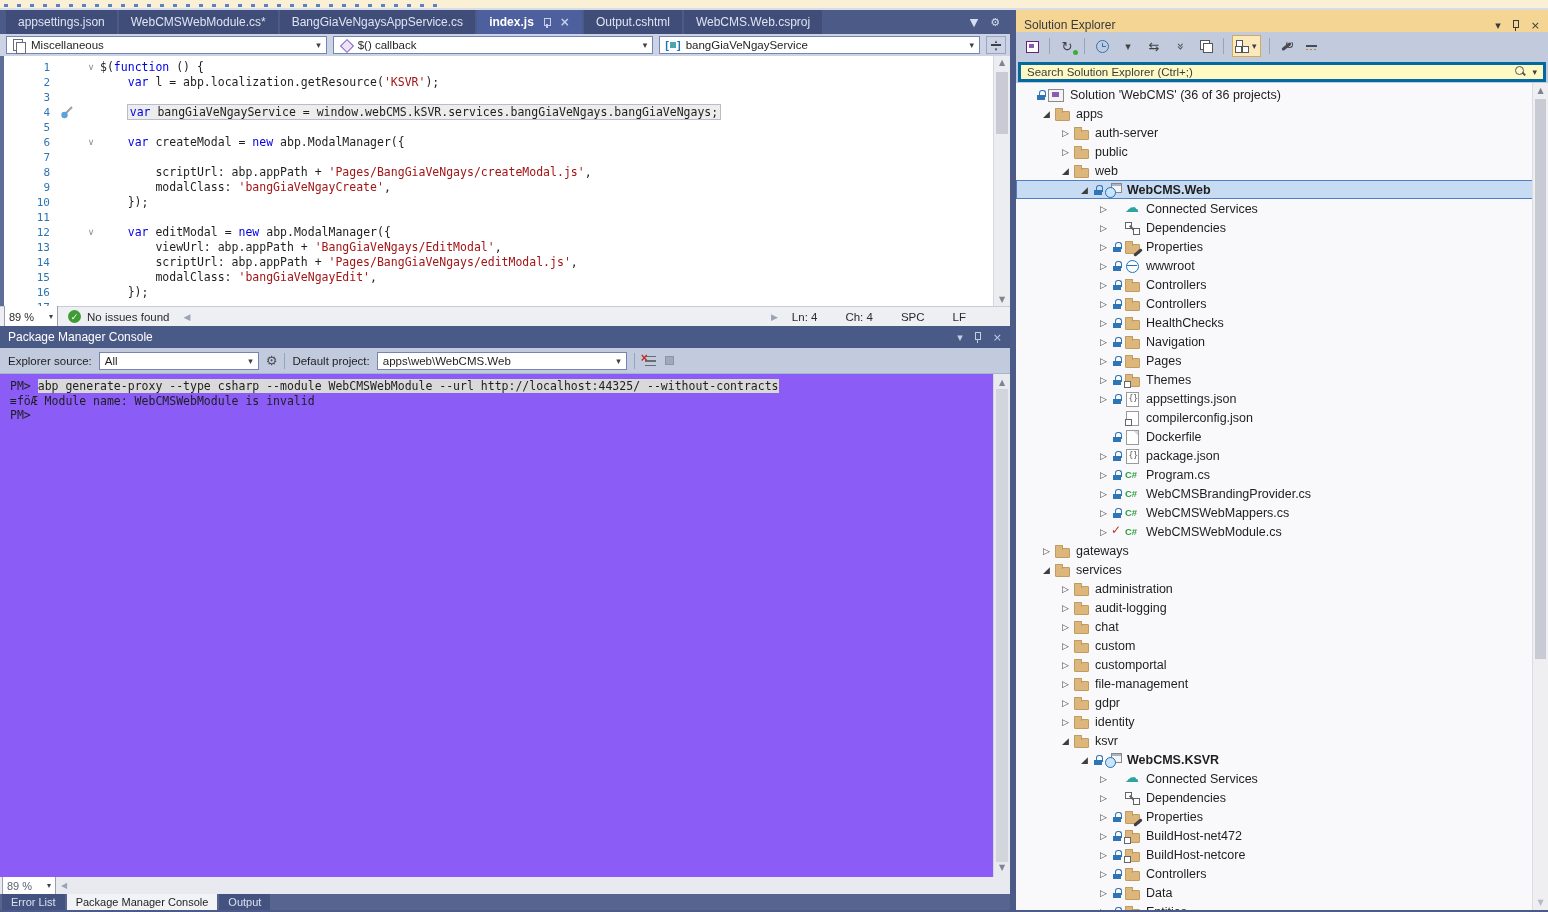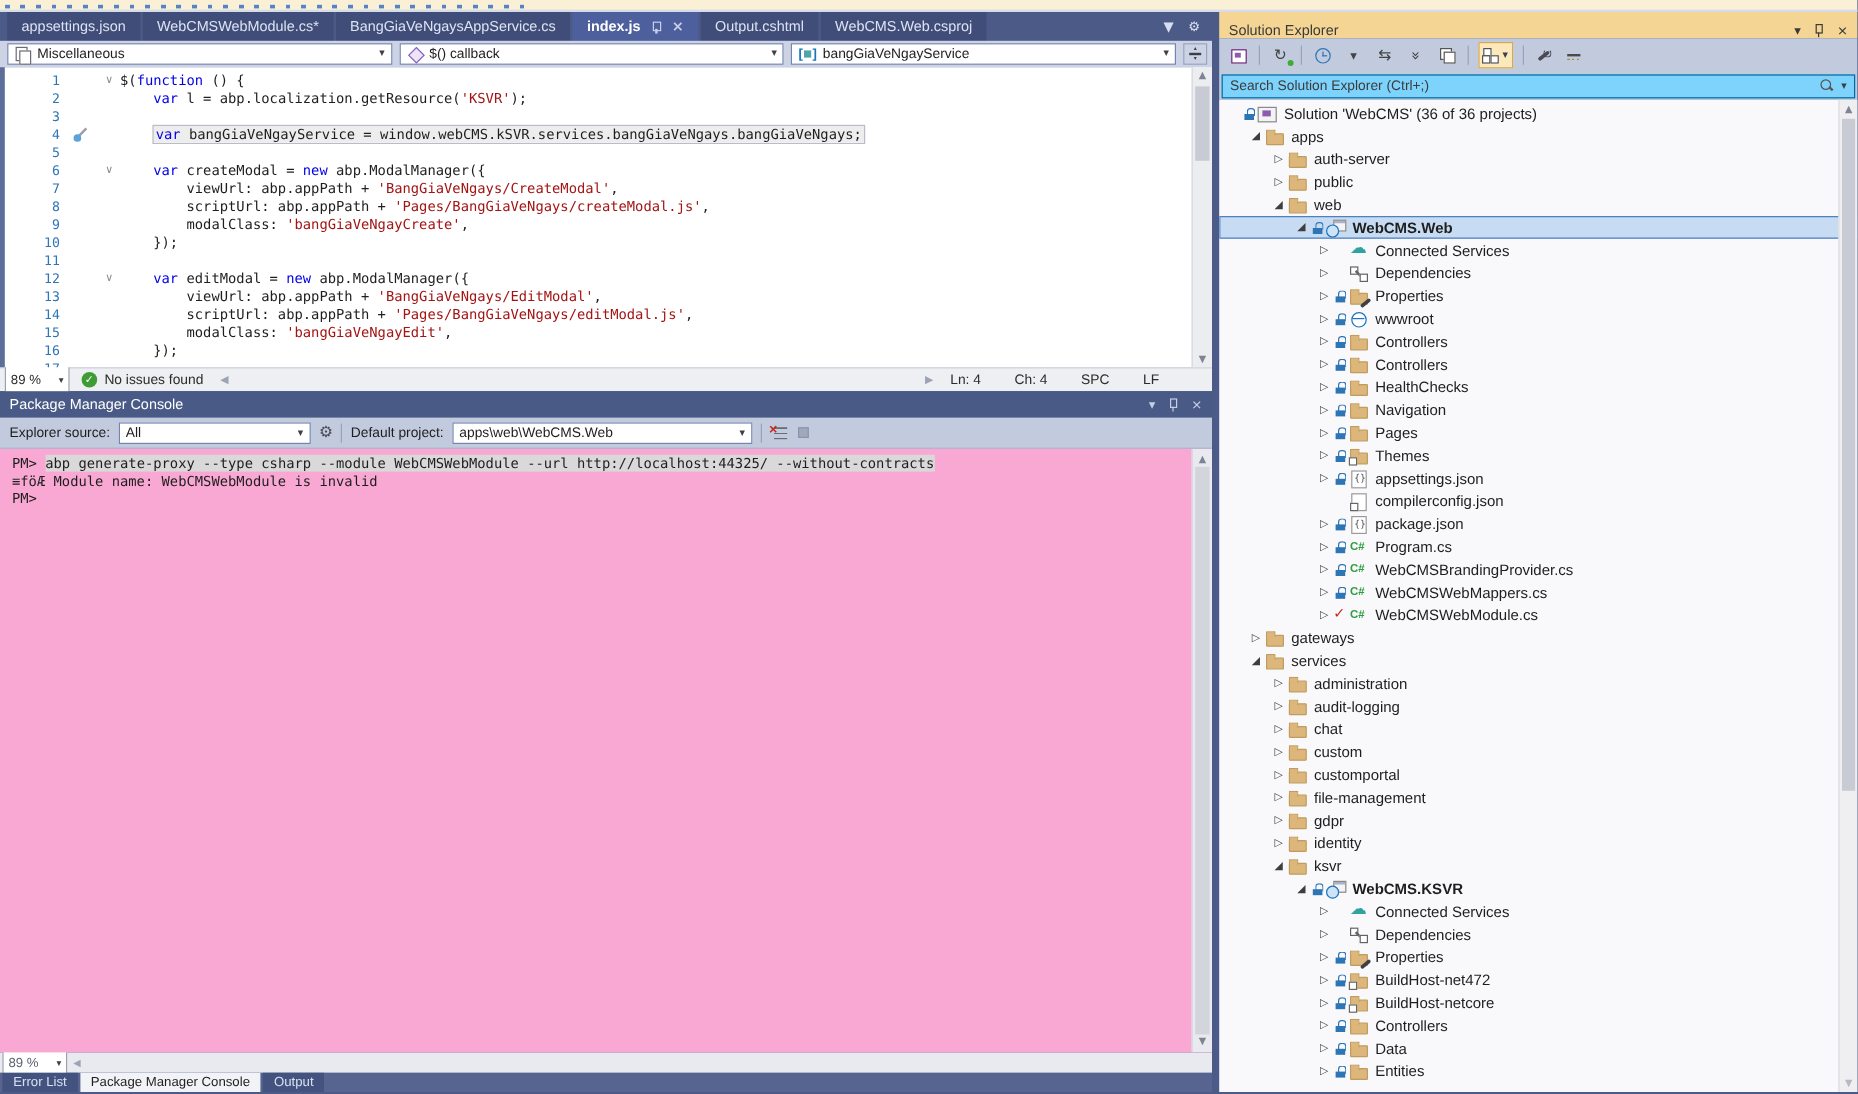--- a/index.html
+++ b/index.html
@@ -78,21 +78,21 @@
   .pmc-combo{height:18px;background:#fff;border:1px solid #7484B3;display:flex;align-items:center;padding:0 5px;gap:4px}
   .pmc-combo .dd{margin-left:auto;font-size:9px;color:#3E3E46}
   .w160{width:160px}.w250{width:250px}
   .sep{width:1px;height:16px;background:#98A2BC;flex:none}
   .gear{color:#4A4A52;font-size:13px}
   .clear-ico{width:16px;height:14px;position:relative;flex:none}
   .clear-ico::before{content:"";position:absolute;left:3px;top:2px;width:11px;height:10px;
     background:repeating-linear-gradient(#6B6B75 0 1.5px,transparent 1.5px 4.5px)}
   .clear-ico::after{content:"×";position:absolute;left:-1px;top:-3px;color:#C42B1C;font-weight:bold;font-size:12px}
   .stop-ico{width:9px;height:9px;background:#9FA8BD;border:1px solid #8A94AC;flex:none}
-  .console{flex:1;background:#f9a8d4;font-family:"DejaVu Sans Mono","Liberation Mono",monospace;font-size:11.5px;line-height:14.5px;color:#1E1E1E;padding:5px 20px 0 10px;position:relative;overflow:hidden;min-height:0}
+  .console{flex:1;background:#8b5cf6;font-family:"DejaVu Sans Mono","Liberation Mono",monospace;font-size:11.5px;line-height:14.5px;color:#1E1E1E;padding:5px 20px 0 10px;position:relative;overflow:hidden;min-height:0}
   .con-line{white-space:pre-wrap}
   .cmd-hl{background:#D9D9D9}
   .con-vscroll{position:absolute;top:0;right:0;bottom:0;width:17px;background:#E9EAEF;border-left:1px solid #D5D7DE;color:#7E8494;font-size:8px;text-align:center}
   .pmc-hscroll{height:17px;background:#E9EAEF;display:flex;align-items:center;gap:5px;padding-left:2px;flex:none;color:#5C6270}
   .pmc-hscroll .arrow{font-size:8px;color:#9CA3B5}
   .wintabs{height:16px;display:flex;gap:2px;padding-left:2px;flex:none;background:#56648F;align-items:stretch}
   .wintab{font-size:11px;display:flex;align-items:center;padding:0 9px;background:#44527F;color:#D9E0F0;white-space:nowrap}
   .wintab.active{background:#F2F3F7;color:#1E1E1E}
 
   
@@ -118,21 +118,21 @@
   .saf::before{content:"";position:absolute;left:0;top:0;width:5px;height:5px;border:1px solid #555;background:#fff}
   .saf::after{content:"";position:absolute;right:0;bottom:0;width:5px;height:5px;border:1px solid #555;background:#fff;box-shadow:-7px 0 0 -1px #fff,-7px 0 0 #555}
   .wrench{width:13px;height:13px;position:relative}
   .wrench::before{content:"";position:absolute;left:1px;top:5px;width:11px;height:3px;background:#4A4A52;border-radius:2px;transform:rotate(-38deg)}
   .wrench::after{content:"";position:absolute;right:0;top:1px;width:5px;height:5px;border:1.5px solid #4A4A52;border-radius:50%;border-top-color:transparent}
   .dashline{width:13px;height:10px;position:relative}
   .dashline::before{content:"";position:absolute;left:0;top:4px;width:11px;height:2px;background:#4A4A52}
   .dashline::after{content:"";position:absolute;left:0;top:8px;width:11px;height:1px;
     background:repeating-linear-gradient(90deg,#B0882F 0 2px,transparent 2px 4px)}
   .se-search{height:23px;background:#C2CBDE;display:flex;align-items:center;padding:1px 2px;flex:none}
-  .search-box{flex:1;height:20px;background:#7dd3fc;border:1px solid #0369a1;display:flex;align-items:center;padding:0 6px;font-size:11.5px;color:#3C3C3C;gap:6px}
+  .search-box{flex:1;height:20px;background:#fef9c3;border:3px solid #0369a1;display:flex;align-items:center;padding:0 6px;font-size:11.5px;color:#3C3C3C;gap:6px}
   .search-box .ph{flex:1;white-space:nowrap;overflow:hidden}
   .mag{width:11px;height:11px;position:relative;flex:none}
   .mag::before{content:"";position:absolute;left:0;top:0;width:7px;height:7px;border:1.5px solid #555;border-radius:50%}
   .mag::after{content:"";position:absolute;left:7px;top:7px;width:4px;height:1.5px;background:#555;transform:rotate(45deg)}
   .se-tree{flex:1;background:#F9F9FB;position:relative;overflow:hidden;padding-top:2px;font-size:12.5px;color:#1E1E1E}
   .trow{height:19px;display:flex;align-items:center;white-space:nowrap;cursor:default}
   .trow.sel{background:#C7DBF3;box-shadow:inset 0 0 0 1px #4E80C1}
   .trow.b{font-weight:bold}
   .ar{width:15px;flex:none;text-align:center;font-size:9px;color:#3E3E3E;font-family:"DejaVu Sans",sans-serif}
   .lk{width:13px;height:16px;flex:none;position:relative}
@@ -264,21 +264,20 @@
             <div class="cl">
               <span class="ln">6</span>
               <span class="gmargin"></span>
               <span class="fold">∨</span>
               <span class="ct"><span class="tok-p">    </span><span class="tok-k">var</span><span class="tok-p"> createModal = </span><span class="tok-k">new</span><span class="tok-p"> abp.ModalManager({</span></span>
             </div>
             <div class="cl">
               <span class="ln">7</span>
               <span class="gmargin"></span>
               <span class="fold"></span>
-              <span class="ct"><span class="tok-p">        viewUrl: abp.appPath + </span><span class="tok-s">'BangGiaVeNgays/CreateModal'</span><span class="tok-p">,</span></span>
             </div>
             <div class="cl">
               <span class="ln">8</span>
               <span class="gmargin"></span>
               <span class="fold"></span>
               <span class="ct"><span class="tok-p">        scriptUrl: abp.appPath + </span><span class="tok-s">'Pages/BangGiaVeNgays/createModal.js'</span><span class="tok-p">,</span></span>
             </div>
             <div class="cl">
               <span class="ln">9</span>
               <span class="gmargin"></span>
@@ -600,20 +599,28 @@
             </div>
             <div class="trow" style="padding-left: 80px;">
               <span class="ar"></span>
               <span class="lk"></span>
               <span class="ti sfile">
                 <i class="ov"></i>
               </span>
               <span>compilerconfig.json</span>
             </div>
             <div class="trow" style="padding-left: 80px;">
+              <span class="ar"></span>
+              <span class="lk lock"></span>
+              <span class="ti file">
+                <i class="ov"></i>
+              </span>
+              <span>Dockerfile</span>
+            </div>
+            <div class="trow" style="padding-left: 80px;">
               <span class="ar">▷</span>
               <span class="lk lock"></span>
               <span class="ti json">
                 <i class="ov"></i>
               </span>
               <span>package.json</span>
             </div>
             <div class="trow" style="padding-left: 80px;">
               <span class="ar">▷</span>
               <span class="lk lock"></span>

